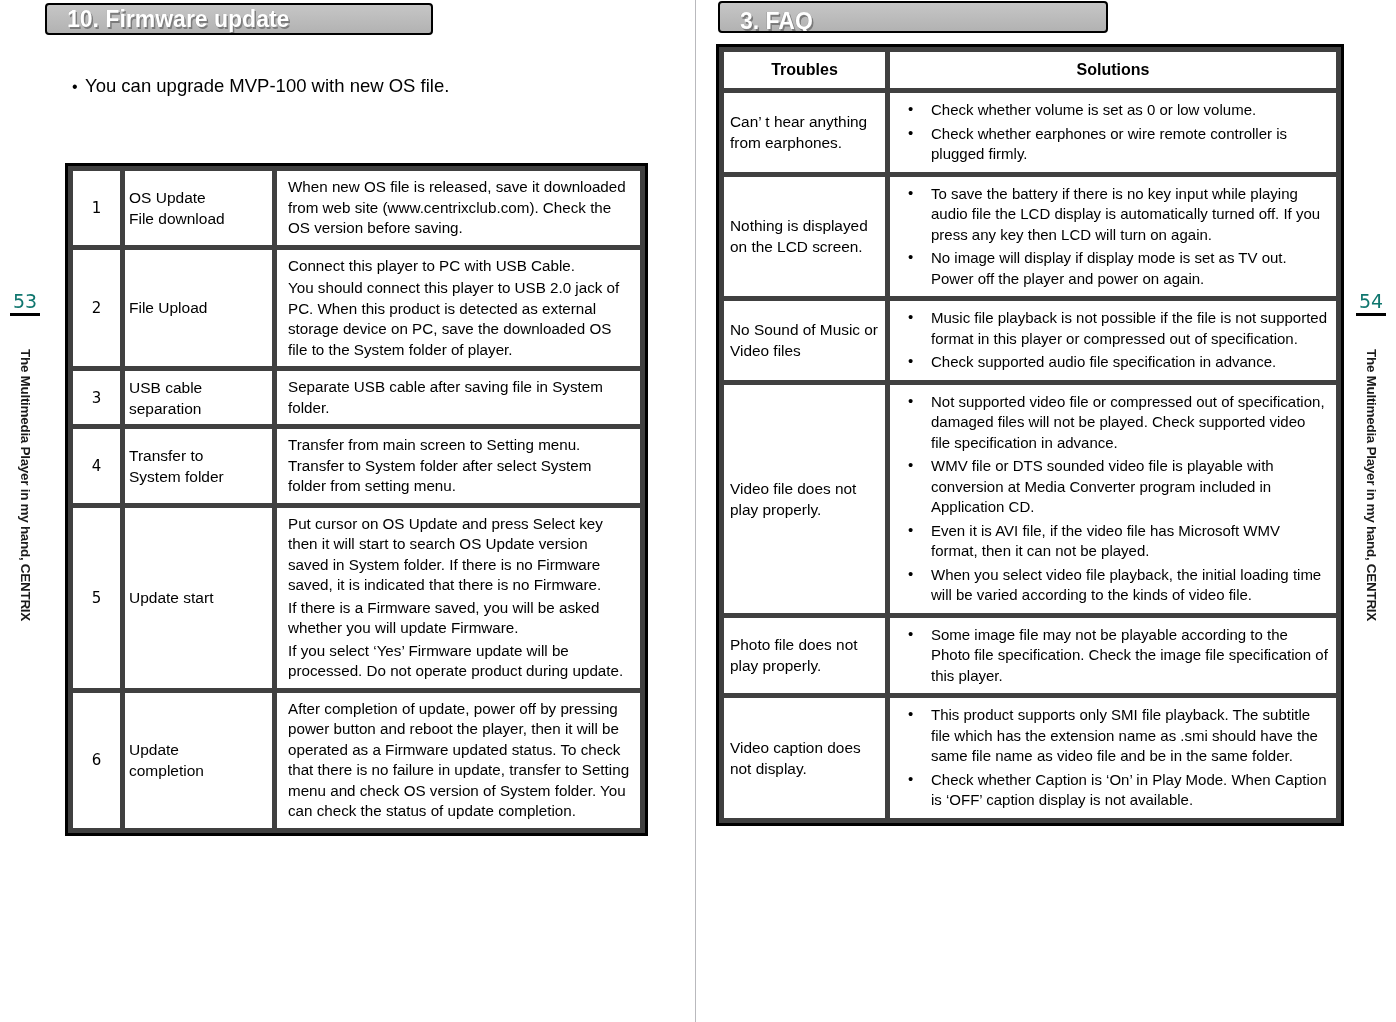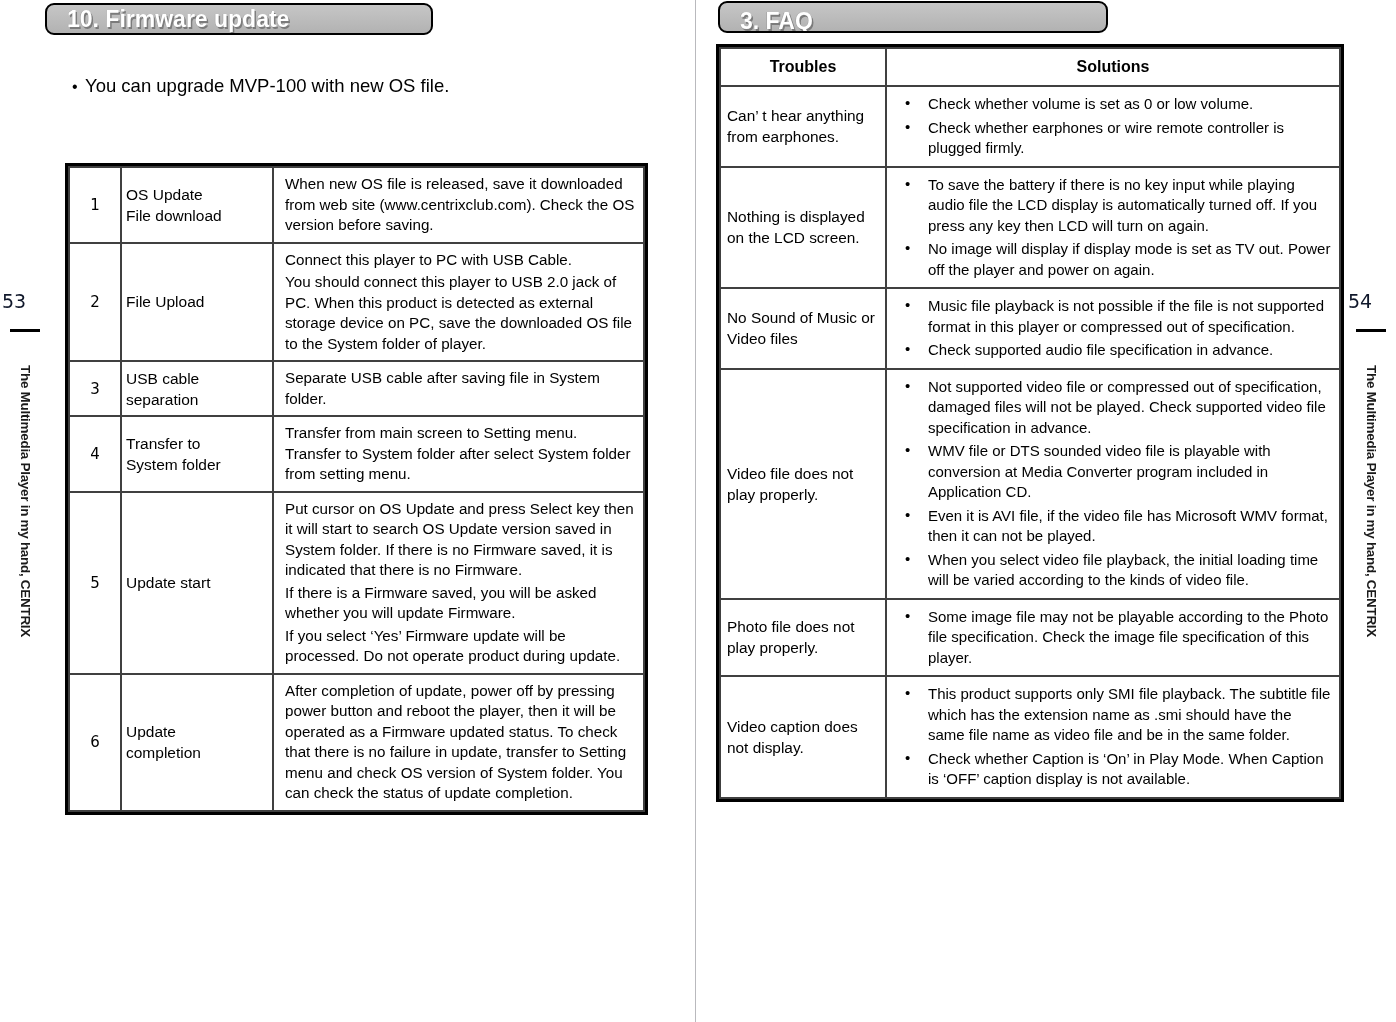--- a/index.html
+++ b/index.html
@@ -24,21 +24,21 @@
     width: 1px;
     height: 1022px;
     background: #b9b9bd;
   }
 
   
   .banner {
     position: absolute;
     height: 32px;
     border: 2px solid #000000;
-    border-radius: 9px;
+    border-radius: 4px;
     background: linear-gradient(to bottom, #c6c6c6 0%, #bdbdbd 45%, #b2b2b2 100%);
     box-sizing: border-box;
     overflow: hidden;
   }
   .banner-label {
     position: absolute;
     left: 20px;
     top: 0px;
     font-size: 23px;
     font-weight: bold;
@@ -77,21 +77,21 @@
     border: 3px solid #000000;
     box-sizing: border-box;
     background: #ffffff;
   }
   .tbl table {
     border-collapse: collapse;
     width: 100%;
     table-layout: fixed;
   }
   .tbl td, .tbl th {
-    border: 2px solid #404040;
+    border: 5px solid #404040;
     vertical-align: middle;
     padding: 0;
   }
 
   
   #table-firmware {
     left: 65px;
     top: 163px;
     width: 583px;
   }
@@ -165,23 +165,23 @@
     position: absolute;
     width: 46px;
     top: 290px;
     text-align: center;
   }
   #margin-left  { left: 2px;  }
   #margin-right { left: 1348px; }
   .page-number {
     font-size: 19px;
     font-family: "DejaVu Sans", sans-serif;
-    color: #0f172a;
-    margin-bottom: 17px;
-    text-align: left;
+    color: #0f766e;
+    margin-bottom: 1px;
+    text-align: center;
   }
   .margin-rule {
     width: 30px;
     height: 3px;
     background: #000000;
     margin: 0 auto 4px auto;
   }
   .margin-vtext {
     writing-mode: vertical-rl;
     text-orientation: mixed;

